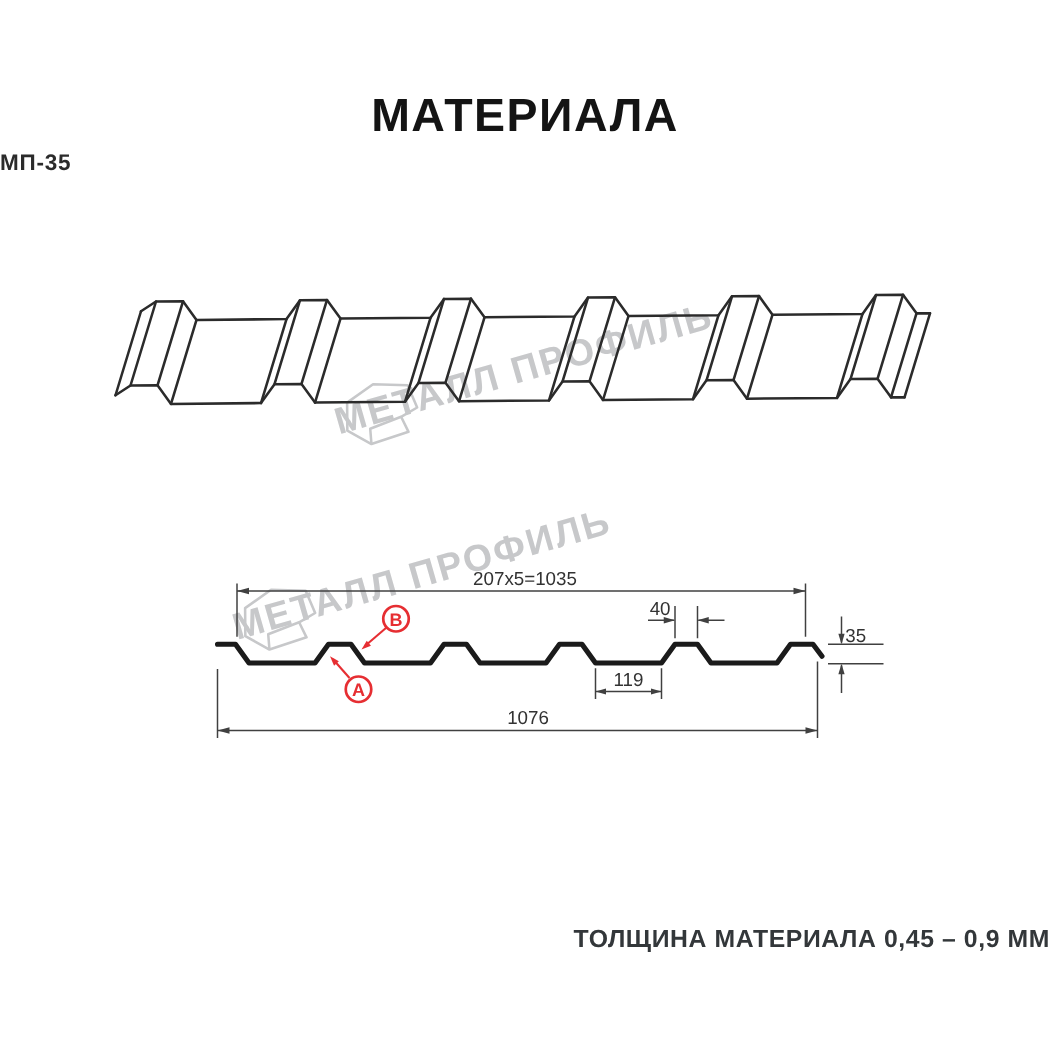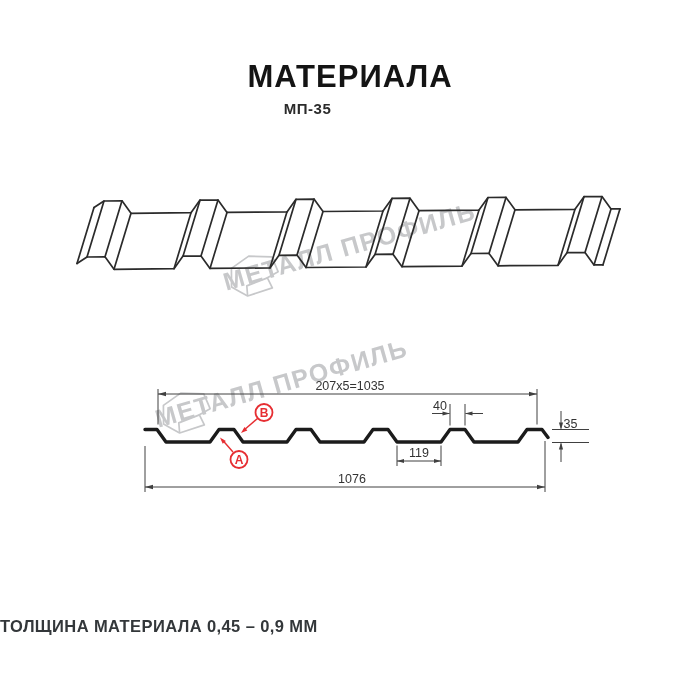--- a/index.html
+++ b/index.html
@@ -5,25 +5,25 @@
   html,body{margin:0;padding:0;}
   body{
     width:700px;height:700px;position:relative;background:#ffffff;
     font-family:"Liberation Sans", sans-serif;overflow:hidden;
   }
   .page-title{
     position:absolute;left:0;top:59px;width:700px;text-align:center;
     font-size:31px;font-weight:800;letter-spacing:1px;color:#141414;
   }
   .subtitle{
-    position:absolute;left:0;top:100px;width:615px;text-align:center;
+    position:absolute;left:0;top:100px;width:615px;
     font-size:15px;font-weight:600;letter-spacing:.5px;color:#2b2b2b;
   }
   .footer-text{
-    position:absolute;left:0;top:617px;width:700px;text-align:left;
+    position:absolute;left:0;top:617px;width:700px;text-align:right;
     font-size:16.5px;font-weight:600;letter-spacing:.4px;color:#33373a;
   }
   .watermark{
     position:absolute;display:flex;align-items:center;gap:7px;
     transform:rotate(-16deg);transform-origin:left center;
     color:#c7c8ca;pointer-events:none;
   }
   .watermark .wm-text{
     font-size:25px;font-weight:700;letter-spacing:1.5px;white-space:nowrap;
   }

